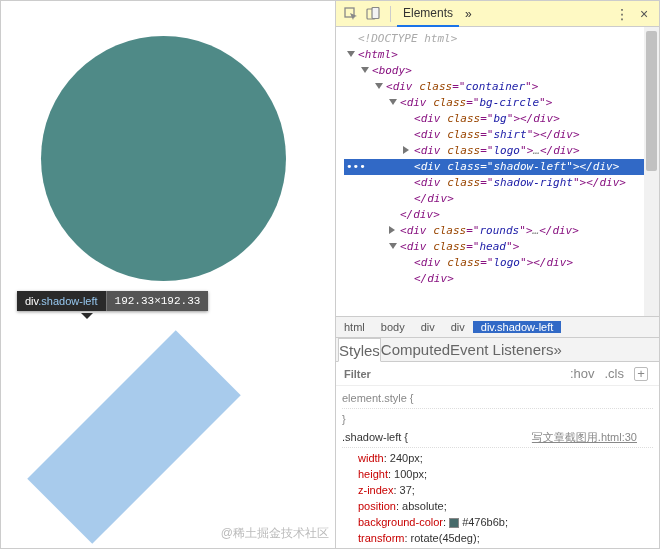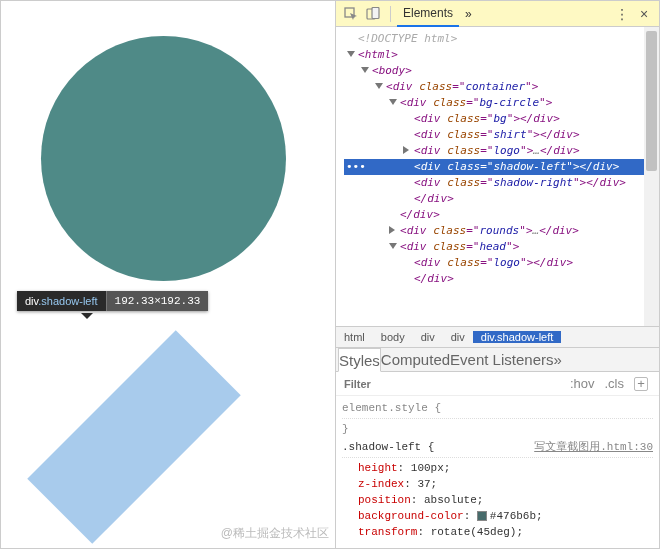--- a/index.html
+++ b/index.html
@@ -45,23 +45,23 @@
   .crumb span.active{background:#3169c6;color:#fff;}
   
   .styles { flex:0 0 200px; display:flex; flex-direction:column; background:#fff;}
   .st-tabs{height:24px;display:flex;align-items:center;border-bottom:1px solid #ccc;padding-left:2px;background:#f3f3f3;}
   .st-tabs span{padding:0 0;height:24px;display:flex;align-items:center;color:#666;font-size:15px;cursor:pointer;}
   .st-tabs span.active{background:#fff;border:1px solid #ccc;border-bottom:1px solid #fff;margin-bottom:-1px;}
   .st-filter{height:24px;display:flex;align-items:center;border-bottom:1px solid #eee;padding:0 6px;}
   .st-filter input{border:none;outline:none;flex:1;font-size:11px;color:#999;font-weight:bold;}
   .st-filter .ctl{color:#888;font-size:13px;margin:4px 5px;cursor:pointer;}
   .st-filter .plus{border:1px solid #bbb;width:14px;height:14px;display:flex;align-items:center;justify-content:center;border-radius:2px;}
-  .rules{flex:1;overflow:auto;font-family:Liberation Mono, monospace;font-size:11px;line-height:16px;padding:2px 6px;}
+  .rules{flex:1;overflow:auto;font-family:Liberation Sans, sans-serif;font-size:11px;line-height:16px;padding:2px 6px;}
   .rule-head{color:#888;border-bottom:1px dotted #ddd;margin:2px 0 2px;padding-bottom:2px;position:relative;}
-  .rule-head .src{position:absolute;right:0;color:#888;text-decoration:underline;}
+  .rule-head .src{position:absolute;right:16px;color:#888;text-decoration:underline;}
   .selector{color:#333;}
   .decl{padding-left:16px;}
   .prop{color:#c80000;}
   .pval{color:#333;}
   .swatch{display:inline-block;width:10px;height:10px;border:1px solid #888;vertical-align:middle;margin-right:3px;background:#476b6b;}
   svg{display:block;}
   .vsb{position:absolute;right:0;top:0;bottom:0;width:15px;background:#f1f1f1;}
   .vsb .th{background:#c1c1c1;border-radius:2px;margin:2px;}
 </style>
 </head>
@@ -142,20 +142,21 @@
       <div class="st-filter">
         <input placeholder="Filter" style="">
         <span class="ctl">:hov</span>
         <span class="ctl">.cls</span>
         <span class="ctl plus">+</span>
       </div>
       <div class="rules" id="rules">
           <div class="rule-head"><span class="selector" style="color:#888">element.style {</span></div>
 <div style="color:#888">}</div>
 <div class="rule-head"><span class="selector">.shadow-left {</span><span class="src">写文章截图用.html:30</span></div>
+          <div class="decl"><span class="prop">width</span>: <span class="pval">240px;</span></div>
           <div class="decl"><span class="prop">height</span>: <span class="pval">100px;</span></div>
           <div class="decl"><span class="prop">z-index</span>: <span class="pval">37;</span></div>
           <div class="decl"><span class="prop">position</span>: <span class="pval">absolute;</span></div>
           <div class="decl"><span class="prop">background-color</span>: <span class="swatch"></span><span class="pval">#476b6b;</span></div>
           <div class="decl"><span class="prop">transform</span>: <span class="pval">rotate(45deg);</span></div>
         </div>
     </div>
   </div>
 </div>
 

